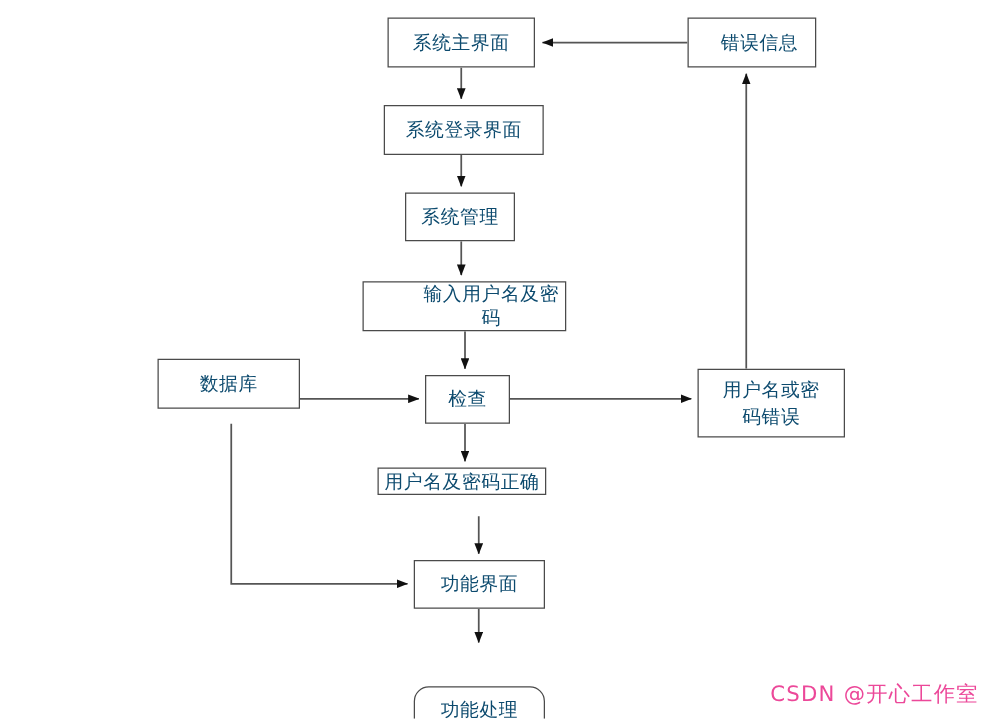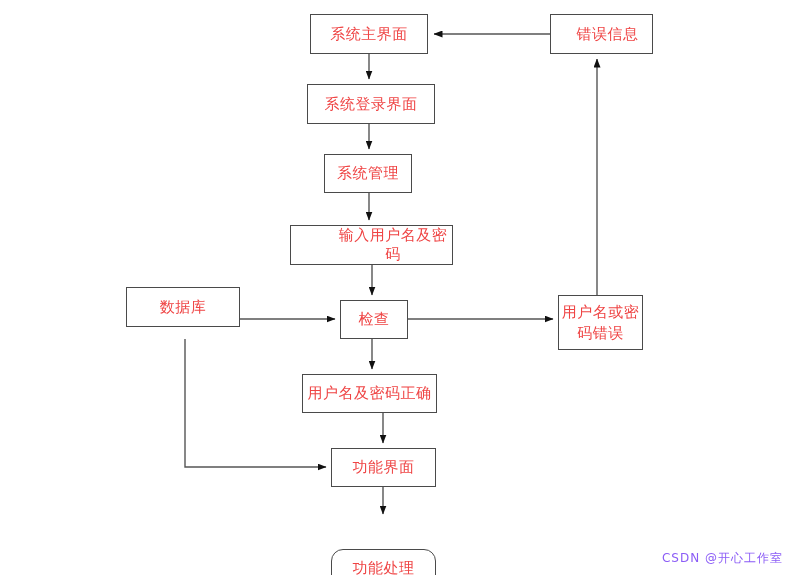--- a/index.html
+++ b/index.html
@@ -19,21 +19,21 @@
   }
   .node {
     position: absolute;
     box-sizing: border-box;
     border: 1px solid #4a4a4a;
     background: #ffffff;
     display: flex;
     align-items: center;
     justify-content: center;
     text-align: center;
-    color: #ef4444;
+    color: #0c4a6e;
     font-size: 15px;
     line-height: 1.25;
     letter-spacing: 0.5px;
     z-index: 3;
   }
   .node.two-line {
     font-size: 15px;
     line-height: 1.35;
   }
   svg#edges {
@@ -47,22 +47,22 @@
   }
   .edge-line {
     stroke: #555555;
     stroke-width: 1.4;
     fill: none;
   }
   .watermark {
     position: absolute;
     right: 12px;
     bottom: 8px;
-    font-size: 12px;
-    color: #8b5cf6;
+    font-size: 17px;
+    color: #ec4899;
     letter-spacing: 1px;
     z-index: 5;
     user-select: none;
   }
 </style>
 </head>
 <body>
 
 <div id="canvas">
 
@@ -103,24 +103,24 @@
       </div>
       <div class="node" style="left: 290px; top: 225px; width: 163px; height: 40px; border-color: rgb(74, 74, 74); padding-left: 43px;">
         <span>输入用户名及密码</span>
       </div>
       <div class="node" style="left: 340px; top: 300px; width: 68px; height: 39px; border-color: rgb(74, 74, 74);">
         <span>检查</span>
       </div>
       <div class="node" style="left: 126px; top: 287px; width: 114px; height: 40px; border-color: rgb(74, 74, 74);">
         <span>数据库</span>
       </div>
-      <div class="node two-line" style="left: 558px; top: 295px; width: 85px; height: 55px; border-color: rgb(74, 74, 74);">
+      <div class="node two-line" style="left: 558px; top: 295px; width: 118px; height: 55px; border-color: rgb(74, 74, 74);">
         <span>用户名或密<br>码错误</span>
       </div>
-      <div class="node" style="left: 302px; top: 374px; width: 135px; height: 39px; border-color: rgb(74, 74, 74);">
+      <div class="node" style="left: 302px; top: 374px; width: 135px; height: 22px; border-color: rgb(74, 74, 74);">
         <span>用户名及密码正确</span>
       </div>
       <div class="node" style="left: 331px; top: 448px; width: 105px; height: 39px; border-color: rgb(74, 74, 74);">
         <span>功能界面</span>
       </div>
       <div class="node" style="left: 331px; top: 549px; width: 105px; height: 39px; border-color: rgb(74, 74, 74); border-radius: 12px;">
         <span>功能处理</span>
       </div>
     </div>
 

